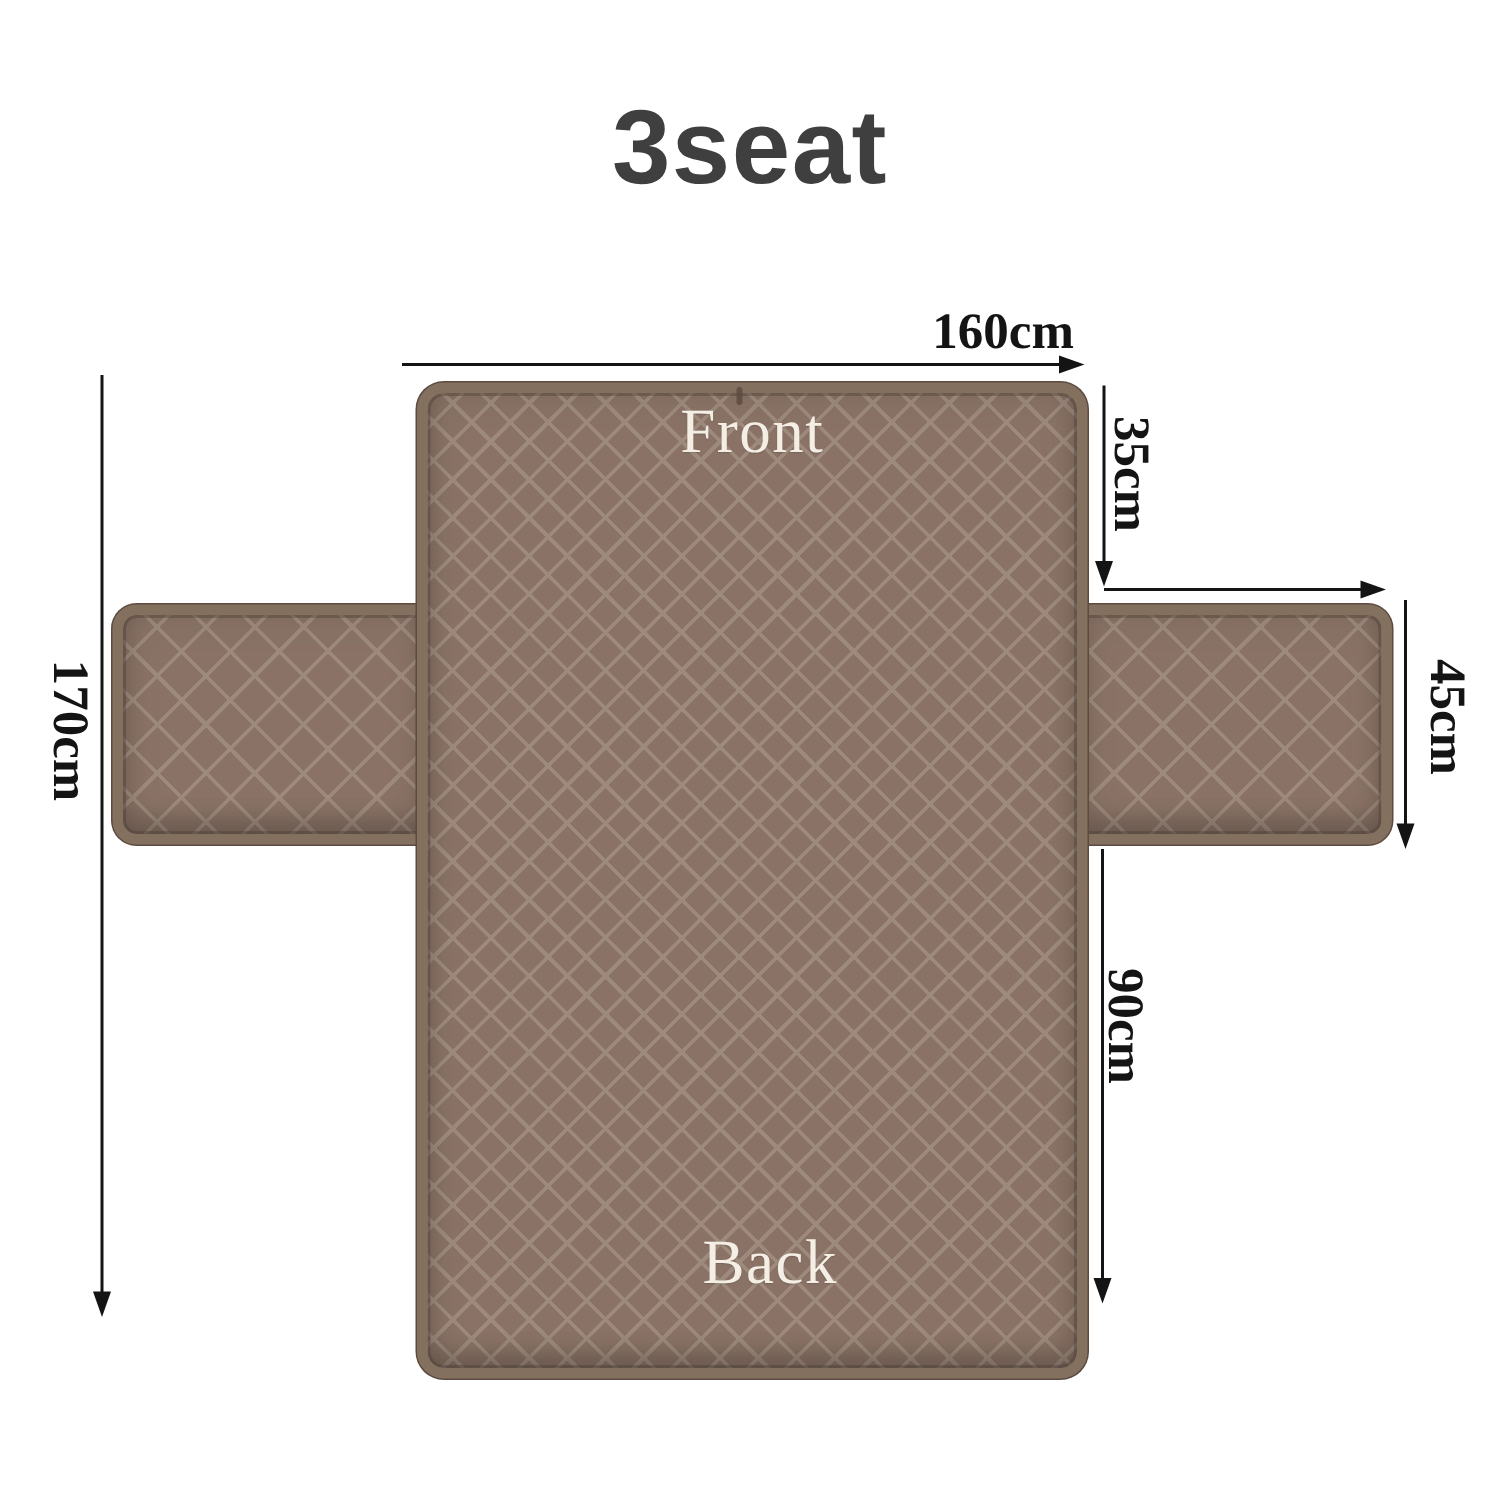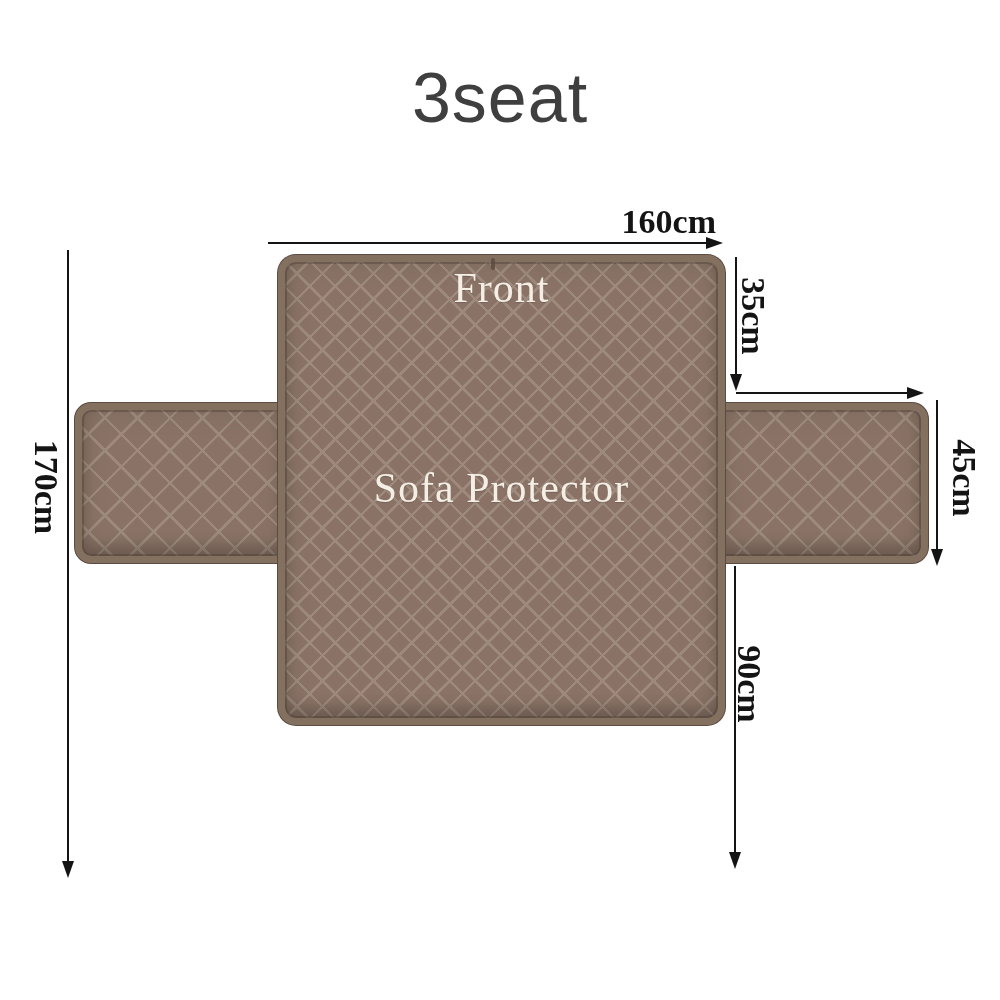--- a/index.html
+++ b/index.html
@@ -12,35 +12,35 @@
     --title-text:#3f3f3f;
     --background:#ffffff;
   }
   html,body{margin:0;padding:0;background:var(--background);}
   .stage{
     position:relative;width:1000px;height:1000px;background:var(--background);
     font-family:"Liberation Serif",serif;overflow:hidden;
   }
   .title{
     position:absolute;top:58px;left:0;right:0;text-align:center;
-    font-family:"Liberation Sans",sans-serif;font-size:70px;font-weight:400;
+    font-family:"Liberation Sans",sans-serif;font-size:70px;font-weight:700;
     color:var(--title-text);letter-spacing:1px;
   }
   
   .fabric{
     position:absolute;
     background-color:var(--fabric-base);
     border:7px solid var(--fabric-binding);
     box-shadow:0 0 0 1px var(--fabric-edge-dark),
                inset 0 0 0 2px rgba(70,55,45,.35),
                inset 0 -10px 14px rgba(0,0,0,.18),
                inset 0 0 28px rgba(0,0,0,.10);
   }
   .panel{
-    left:278px;top:255px;width:447px;height:470px;border-radius:18px;z-index:2;
+    left:278px;top:255px;width:447px;height:664px;border-radius:18px;z-index:2;
     background-image:
       repeating-linear-gradient(45deg,transparent 0,transparent 15.5px,var(--fabric-lattice) 15.5px,var(--fabric-lattice) 18px),
       repeating-linear-gradient(135deg,transparent 0,transparent 15.5px,var(--fabric-lattice) 15.5px,var(--fabric-lattice) 18px);
     box-sizing:border-box;
   }
   .arm{
     top:403px;width:215px;height:160px;z-index:1;box-sizing:border-box;
     background-image:
       repeating-linear-gradient(45deg,transparent 0,transparent 20.5px,var(--fabric-lattice) 20.5px,var(--fabric-lattice) 23px),
       repeating-linear-gradient(135deg,transparent 0,transparent 20.5px,var(--fabric-lattice) 20.5px,var(--fabric-lattice) 23px);
@@ -81,21 +81,21 @@
 <div class="stage">
 
   <div class="title">3seat</div>
 
   <div class="fabric arm arm-left"></div>
   <div class="fabric arm arm-right"></div>
 
   <div class="fabric panel">
     <div class="seam-notch"></div>
     <div class="cover-text front-text">Front</div>
-    <div class="cover-text center-text">Sofa Protector</div>
+    <div class="cover-text back-text">Back</div>
   </div>
 
   <div class="dim-line" style="left:268px;top:242px;width:438px;height:2px;"></div>
   <div class="arrow arrow-right" style="left:706px;top:237px;"></div>
   <div class="hlabel" style="left:268px;top:203px;width:448px;">160cm</div>
 
   <div class="dim-line" style="left:67px;top:250px;width:2px;height:612px;"></div>
   <div class="arrow arrow-down" style="left:62px;top:861px;"></div>
   <div class="vlabel" style="left:-14px;top:467px;">170cm</div>
 

